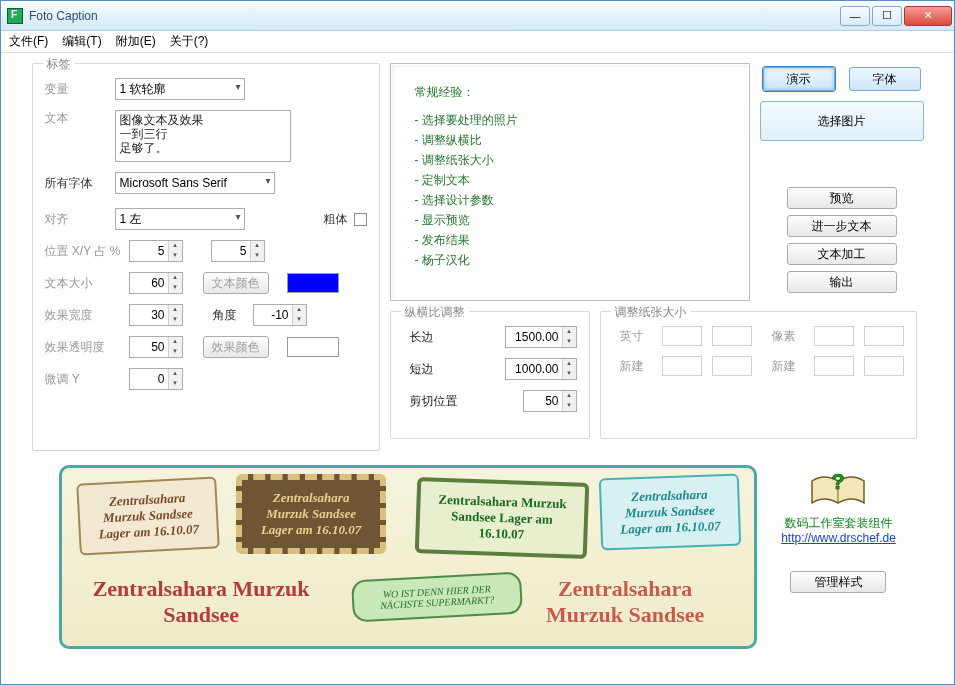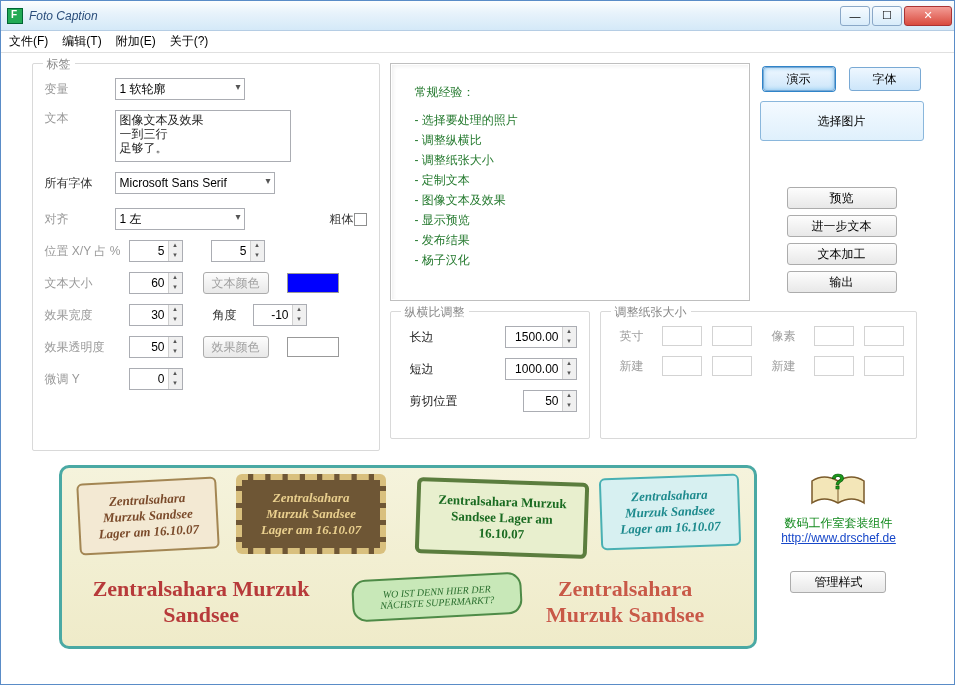--- a/index.html
+++ b/index.html
@@ -34,21 +34,21 @@
   position: relative;
 }
 .titlebar .icon::after {
   content: "F";
   position: absolute;
   color: #fff;
   font-size: 10px;
   font-weight: bold;
   left: 3px; top: 0;
 }
-.titlebar .title { color: #2a4d7a; flex: 1; font-style: italic; }
+.titlebar .title { color: #2a4d7a; flex: 1; }
 .winbtns { display: flex; margin-left: auto; }
 .winbtn {
   width: 30px; height: 20px;
   border: 1px solid #8aa8c8;
   margin-right: 2px;
   border-radius: 3px;
   display: flex; align-items: center; justify-content: center;
   background: linear-gradient(#f6fbff, #d8ecfa);
   font-size: 11px;
 }
@@ -344,21 +344,21 @@
               <span>Microsoft Sans Serif</span>
             </div>
         </div>
 
         <div class="formrow" style="margin-top:14px">
           <span class="lbl">对齐</span>
           <div class="dropdown" style="width:130px">
               <span>1 左</span>
             </div>
           <span style="flex:1"></span>
-          <span class="lbl dark" style="width:auto;">粗体</span>
+          <span class="lbl dark" style="width:auto;margin-right:6px">粗体</span>
           <div class="checkbox"></div>
         </div>
 
         <div class="formrow">
           <span class="lbl" style="width:84px">位置 X/Y 占 %</span>
           <div class="spinner">
               <input value="5" style="">
               <div class="updn">
                 <span>▴</span>
                 <span>▾</span>
@@ -436,21 +436,21 @@
         </div>
       </div>
 
       <div class="midcol">
         <div class="experience-panel">
           <div class="hdr">常规经验：</div>
           <div>- 选择要处理的照片</div>
           <div>- 调整纵横比</div>
           <div>- 调整纸张大小</div>
           <div>- 定制文本</div>
-          <div>- 图像文本及效果</div>
+          <div>- 选择设计参数</div>
           <div>- 显示预览</div>
           <div>- 发布结果</div>
           <div>- 杨子汉化</div>
         </div>
 
         <div class="midrow">
           <div class="groupbox aspectbox">
             <div class="legend">纵横比调整</div>
             <div class="smallrow">
               <span class="lbl dark">长边</span>

